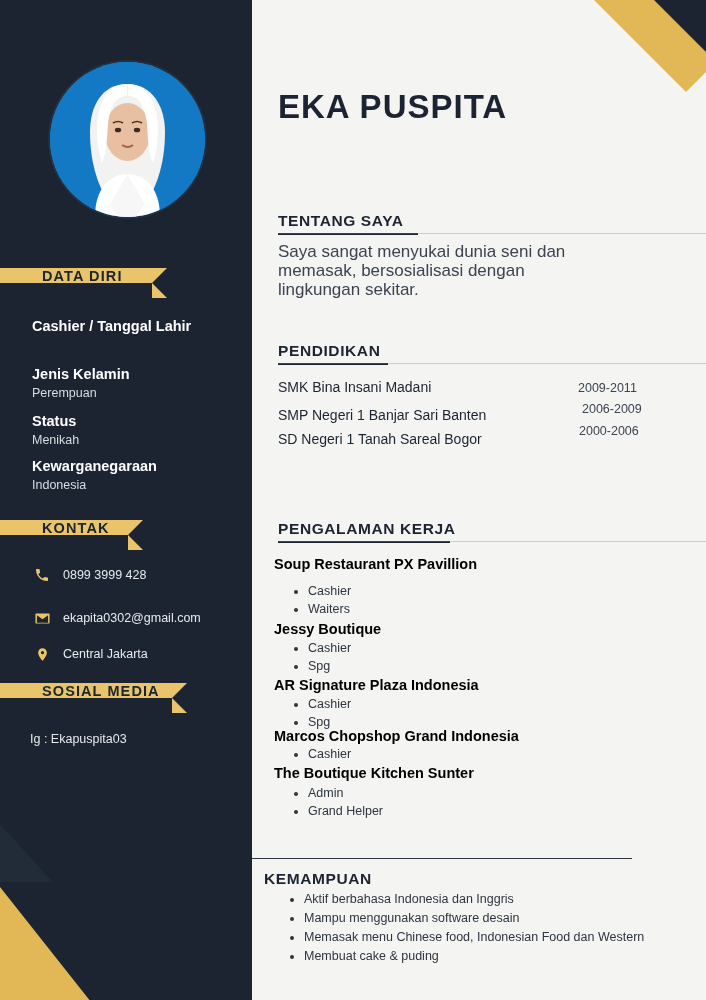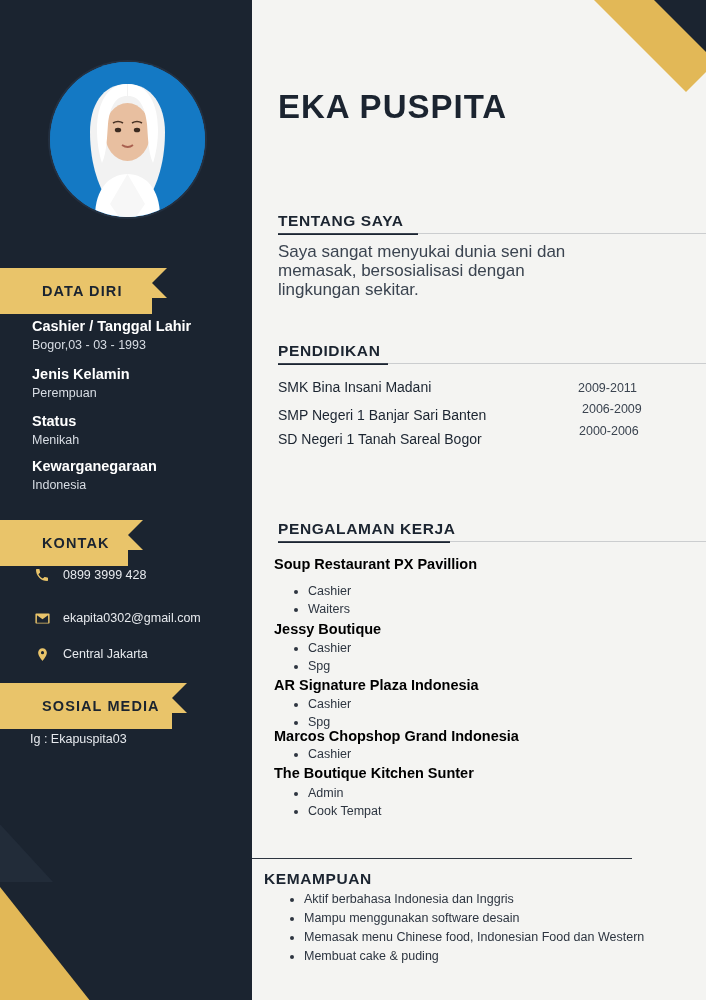--- a/index.html
+++ b/index.html
@@ -58,21 +58,21 @@
     background: #1479c4;
     overflow: hidden;
     box-shadow: 0 0 0 2px #243040;
   }
   .photo-svg { display: block; }
 
   
   .ribbon {
     position: absolute;
     left: 0;
-    height: 46px;
+    height: 15px;
     background: #e9c46a;
     display: flex;
     align-items: center;
     color: #1b2430;
     font-weight: bold;
     font-size: 14.5px;
     letter-spacing: 1.1px;
     padding-left: 42px;
     box-sizing: border-box;
   }
@@ -272,21 +272,20 @@
         <path d="M60 142 L77.5 112 L95 142 L86 155 L69 155 Z" fill="#f7f7f7"></path>
       </svg>
     </div>
 
     <div class="ribbon" style="top:268px; width:152px;">
       <span>DATA DIRI</span>
     </div>
 
     <div class="field" style="top:317px;">
       <div class="label">Cashier / Tanggal Lahir</div>
-      <div class="value">Bogor,03 - 03 - 1993</div>
     </div>
     <div class="field" style="top:365px;">
       <div class="label">Jenis Kelamin</div>
       <div class="value">Perempuan</div>
     </div>
     <div class="field" style="top:457px;">
       <div class="label">Kewarganegaraan</div>
       <div class="value">Indonesia</div>
     </div>
     <div class="field" style="top:412px;">
@@ -384,21 +383,21 @@
     </ul>
 
     <div class="job-title" style="top:728px;">Marcos Chopshop Grand Indonesia</div>
     <ul class="bullets" style="top:745px;">
       <li>Cashier</li>
     </ul>
 
     <div class="job-title" style="top:765px;">The Boutique Kitchen Sunter</div>
     <ul class="bullets" style="top:784px;">
       <li>Admin</li>
-      <li>Cook Tempat</li>
+      <li>Grand Helper</li>
     </ul>
 
     <div class="rule thin" style="top:858px; left:0px; width:380px; background:#2d3540;"></div>
     <div class="sec-title" style="top:870px; left:12px;">KEMAMPUAN</div>
     <ul class="skill-list">
       <li>Aktif berbahasa Indonesia dan Inggris</li>
       <li>Mampu menggunakan software desain</li>
       <li>Memasak menu Chinese food, Indonesian Food dan Western</li>
       <li>Membuat cake &amp; puding</li>
     </ul>

